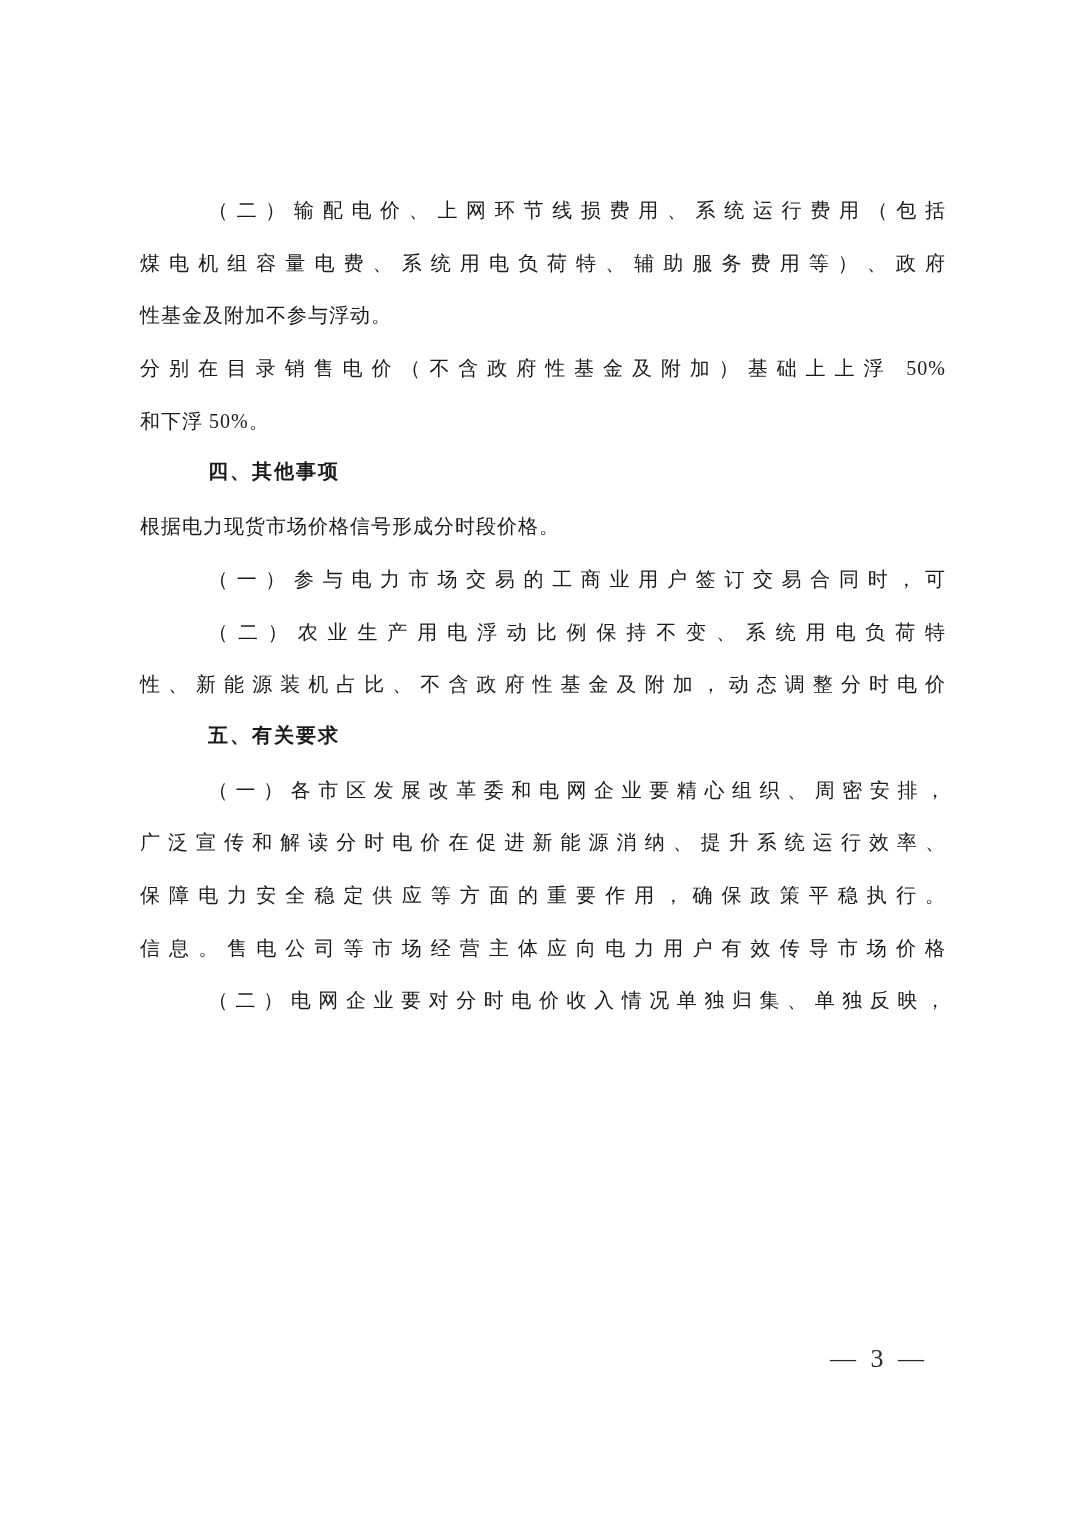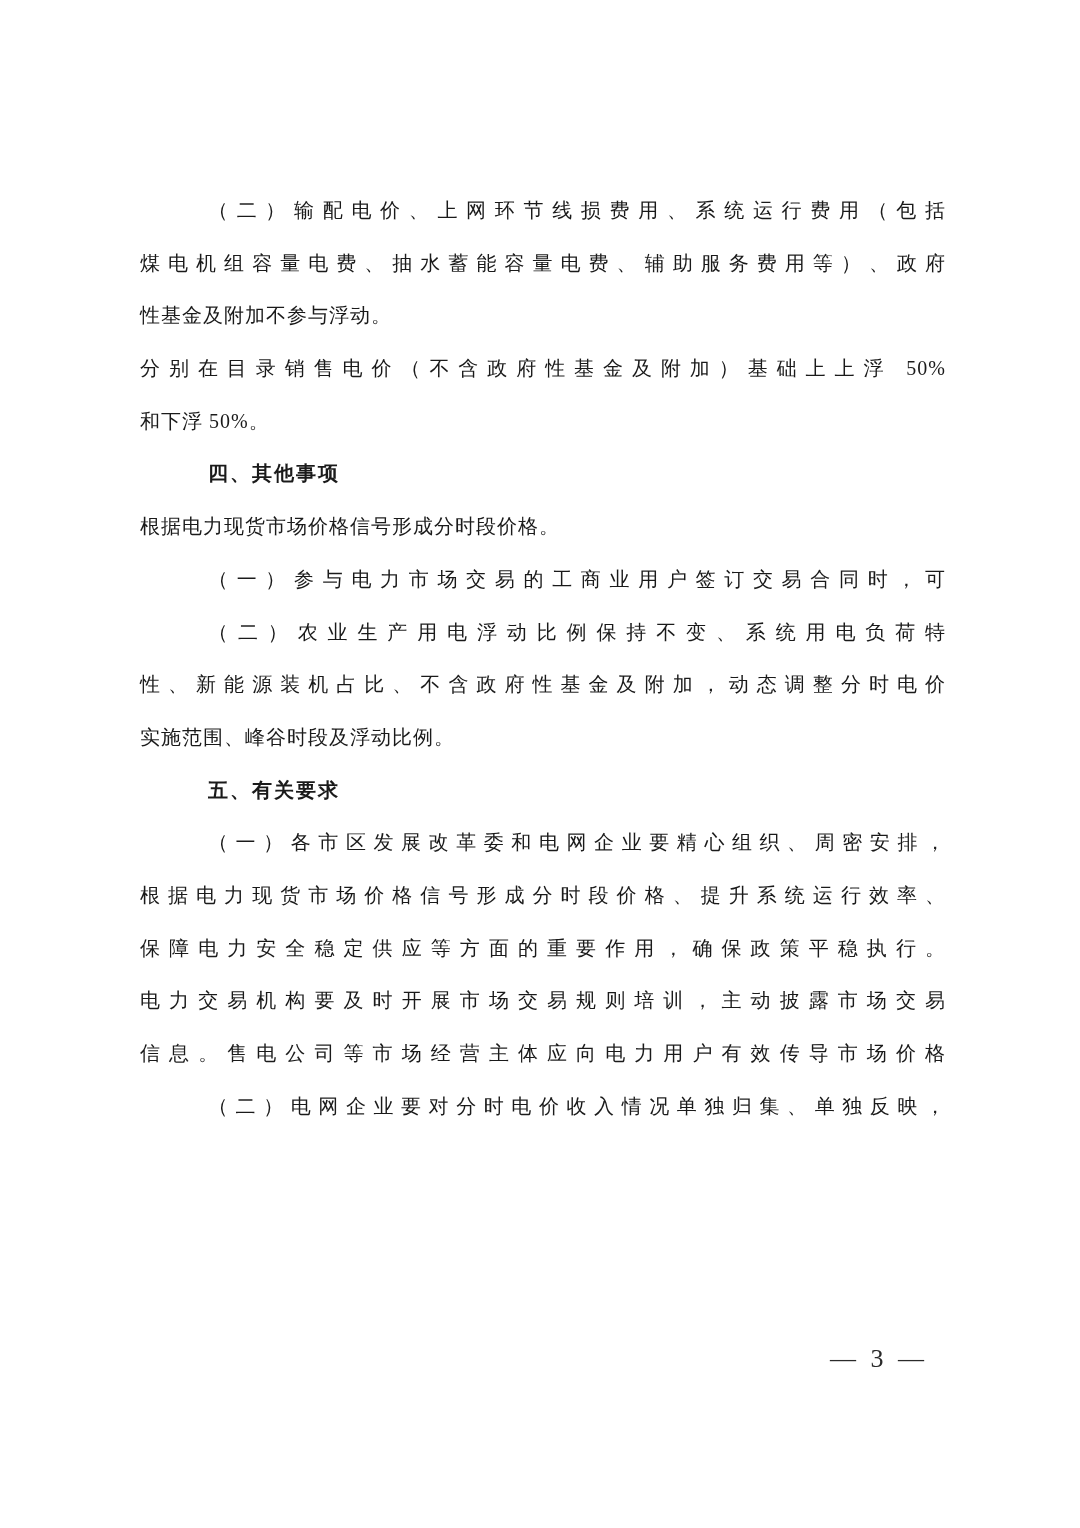--- a/index.html
+++ b/index.html
@@ -34,52 +34,50 @@
   .line.just {
     white-space: normal;
     text-align: justify;
     text-align-last: justify;
     text-justify: inter-character;
   }
   .line.indent {
     padding-left: 68px;
   }
   .line.heading {
-    font-family: Liberation Sans, sans-serif;
+    font-family: Liberation Mono, monospace;
     font-weight: 700;
     letter-spacing: 2px;
   }
   .page-number {
     position: absolute;
     top: 1344px;
     right: 152px;
     font-size: 26px;
     letter-spacing: 4px;
     color: #2a2a2a;
     font-family: "Liberation Serif", "DejaVu Serif", serif;
   }
 </style>
 </head>
 <body>
 
 <div class="page">
   <div class="content">
     <div class="line indent just">（二）输配电价、上网环节线损费用、系统运行费用（包括</div>
-    <div class="line just">煤电机组容量电费、抽水蓄能容量电费、辅助服务费用等）、政府</div>
+    <div class="line just">煤电机组容量电费、系统用电负荷特、辅助服务费用等）、政府</div>
     <div class="line">性基金及附加不参与浮动。</div>
     <div class="line just">分别在目录销售电价（不含政府性基金及附加）基础上上浮 50%</div>
     <div class="line">和下浮 50%。</div>
     <div class="line heading indent">四、其他事项</div>
     <div class="line">根据电力现货市场价格信号形成分时段价格。</div>
     <div class="line indent just">（一）参与电力市场交易的工商业用户签订交易合同时，可</div>
     <div class="line indent just">（二）农业生产用电浮动比例保持不变、系统用电负荷特</div>
     <div class="line just">性、新能源装机占比、不含政府性基金及附加，动态调整分时电价</div>
-    <div class="line">实施范围、峰谷时段及浮动比例。</div>
     <div class="line heading indent">五、有关要求</div>
     <div class="line indent just">（一）各市区发展改革委和电网企业要精心组织、周密安排，</div>
-    <div class="line just">根据电力现货市场价格信号形成分时段价格、提升系统运行效率、</div>
+    <div class="line just">广泛宣传和解读分时电价在促进新能源消纳、提升系统运行效率、</div>
     <div class="line just">保障电力安全稳定供应等方面的重要作用，确保政策平稳执行。</div>
-    <div class="line just">电力交易机构要及时开展市场交易规则培训，主动披露市场交易</div>
     <div class="line just">信息。售电公司等市场经营主体应向电力用户有效传导市场价格</div>
     <div class="line indent just">（二）电网企业要对分时电价收入情况单独归集、单独反映，</div>
   </div>
   <div class="page-number">— 3 —</div>
 </div>
 
 </body></html>

